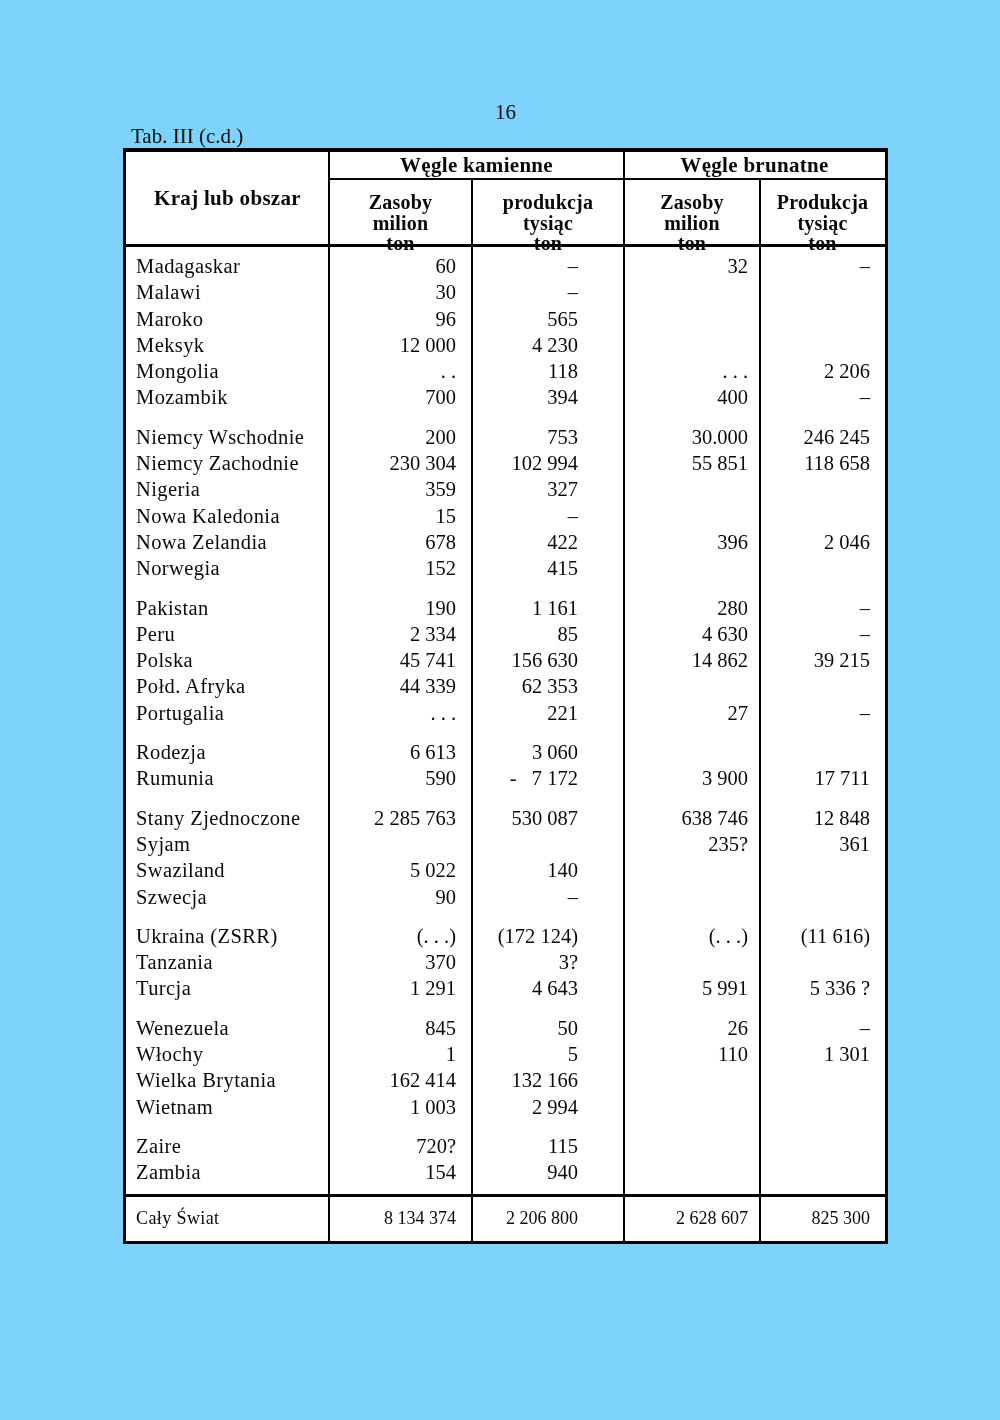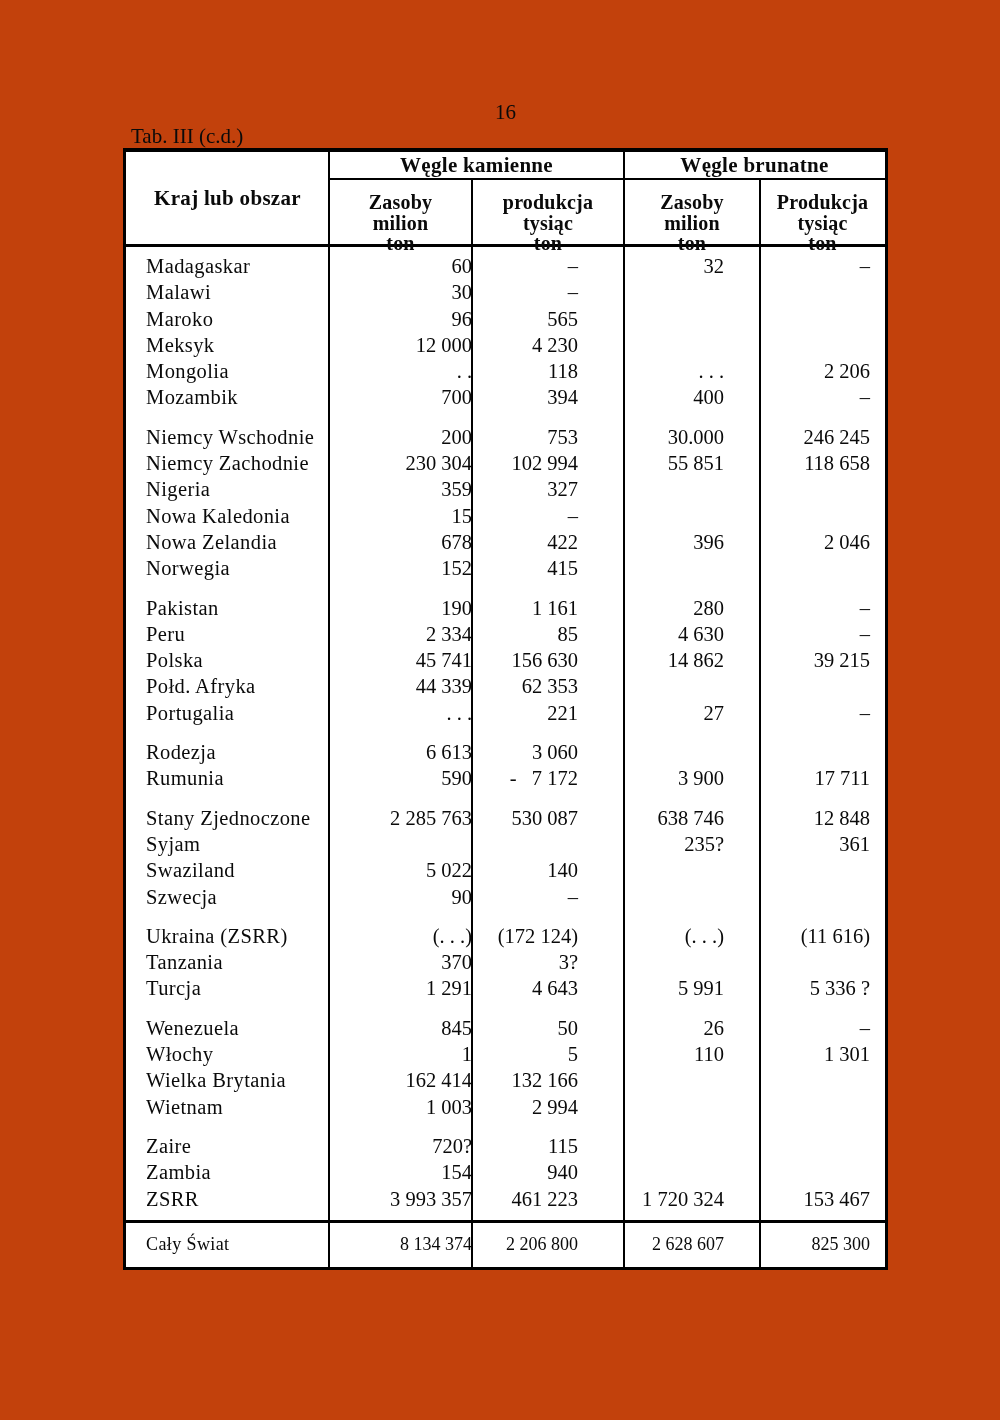--- a/index.html
+++ b/index.html
@@ -2,21 +2,21 @@
 <html><head>
 <meta charset="utf-8">
 <style>
   html,body { margin:0; padding:0; }
   body {
     width:1000px; height:1420px;
     background:#ffffff;
     font-family:"Liberation Serif", serif;
     color:#0a0a0a;
   }
-  .page { position:relative; width:1000px; height:1420px; background:#c2410c; overflow:hidden; }
+  .page { position:relative; width:1000px; height:1420px; background:#7dd3fc; overflow:hidden; }
 
   .page-number {
     position:absolute; top:100px; left:123px; width:765px;
     text-align:center; font-size:21px;
   }
   .table-label {
     position:absolute; top:124px; left:131px;
     font-size:21px;
   }
 
@@ -52,25 +52,25 @@
     font-size:21px; letter-spacing:0.3px;
   }
   .h-group { text-align:center; font-size:21px; line-height:27px; border-bottom:2px solid #000; letter-spacing:0.3px; }
   .h-group-hard  { grid-column:2/4; grid-row:1; }
   .h-group-brown { grid-column:4/6; grid-row:1; }
   .h-sub { grid-row:2; text-align:center; font-size:20px; line-height:20.5px; padding-top:12px; letter-spacing:0.2px; }
 
   .tbody { padding:6px 0 8px 0; font-size:20.5px; }
   .trow { line-height:26.3px; }
   .trow.group-start { margin-top:13px; }
-  .cell.country { padding-left:20px; letter-spacing:0.4px; white-space:nowrap; }
+  .cell.country { padding-left:10px; letter-spacing:0.4px; white-space:nowrap; }
   .cell.num { text-align:right; white-space:nowrap; }
-  .c1 { padding-right:0; }
+  .c1 { padding-right:16px; }
   .c2 { padding-right:46px; }
-  .c3 { padding-right:36px; }
+  .c3 { padding-right:12px; }
   .c4 { padding-right:15px; }
 
   .total-row {
     border-top:3px solid #000;
     height:44px; line-height:42px; font-size:18px;
   }
 </style>
 </head>
 <body>
 
@@ -330,27 +330,20 @@
             <div class="cell num c2">115</div>
             <div class="cell num c3"></div>
             <div class="cell num c4"></div>
           </div>
           <div class="trow grid-cols">
             <div class="cell country">Zambia</div>
             <div class="cell num c1">154</div>
             <div class="cell num c2">940</div>
             <div class="cell num c3"></div>
             <div class="cell num c4"></div>
-          </div>
-          <div class="trow grid-cols">
-            <div class="cell country">ZSRR</div>
-            <div class="cell num c1">3 993 357</div>
-            <div class="cell num c2">461 223</div>
-            <div class="cell num c3">1 720 324</div>
-            <div class="cell num c4">153 467</div>
           </div>
         </div>
 
       <div class="total-row grid-cols">
         <div class="cell country">Cały Świat</div>
         <div class="cell num c1">8 134 374</div>
         <div class="cell num c2">2 206 800</div>
         <div class="cell num c3">2 628 607</div>
         <div class="cell num c4">825 300</div>
       </div>

